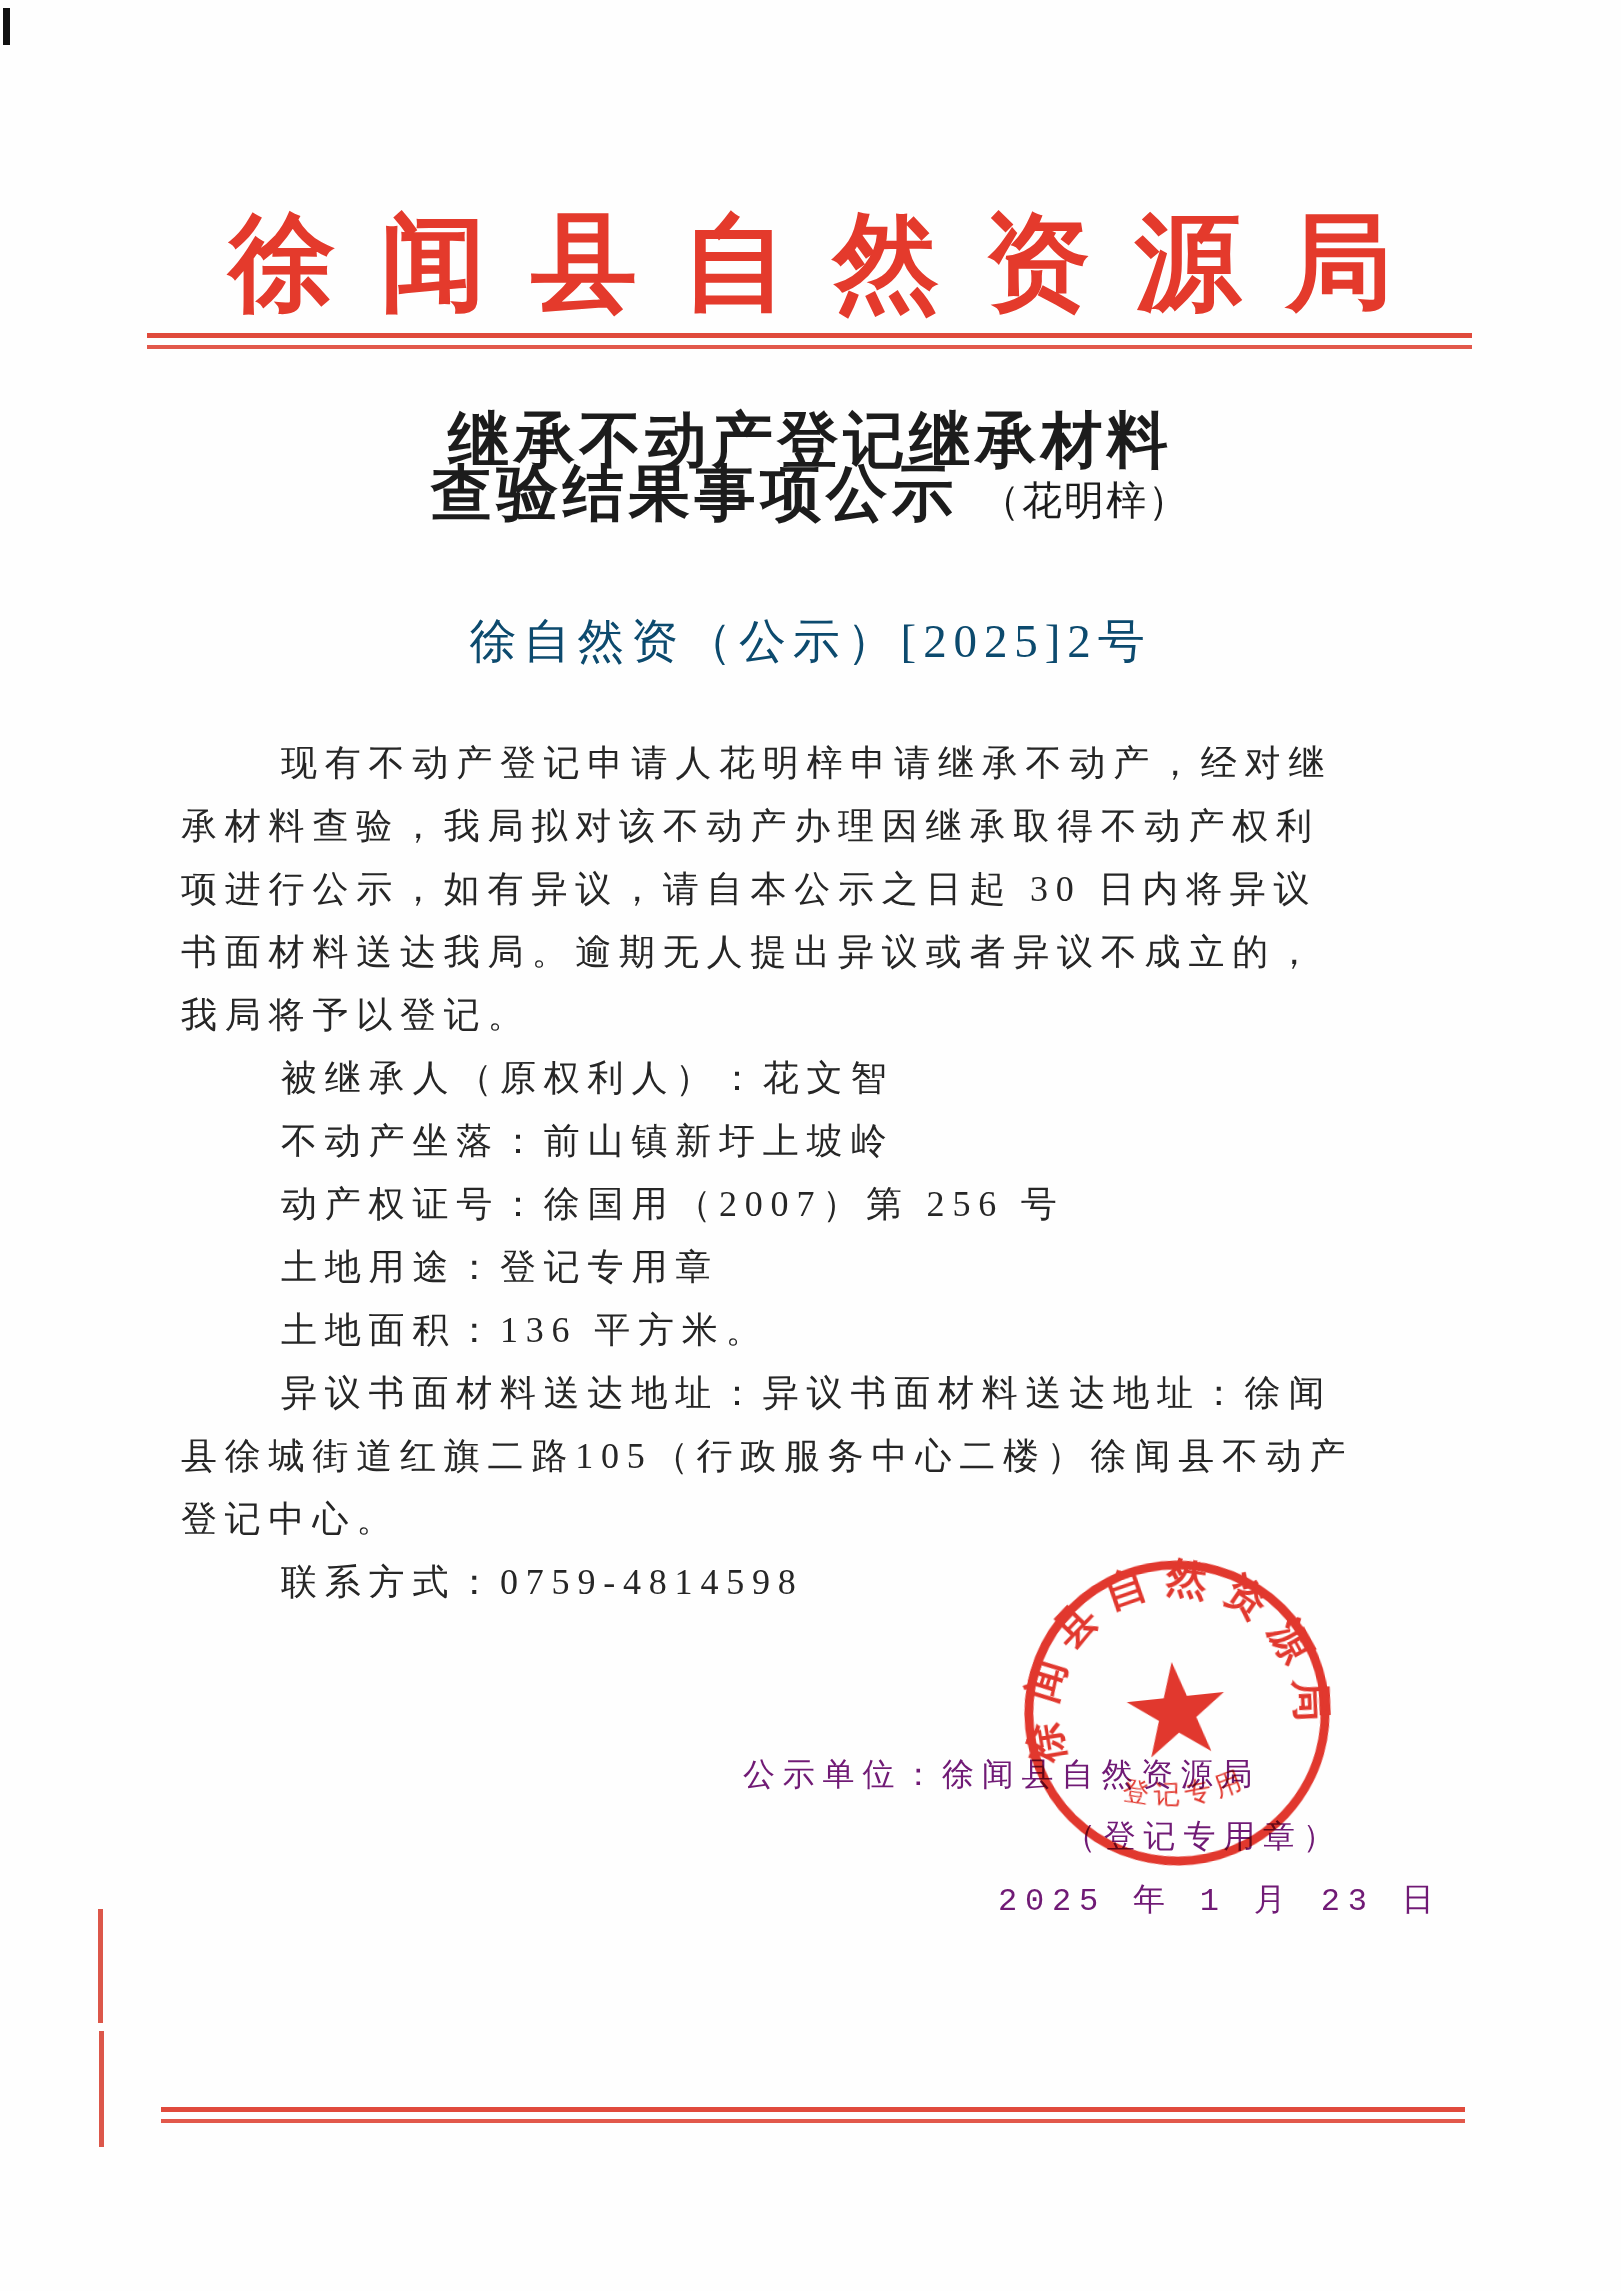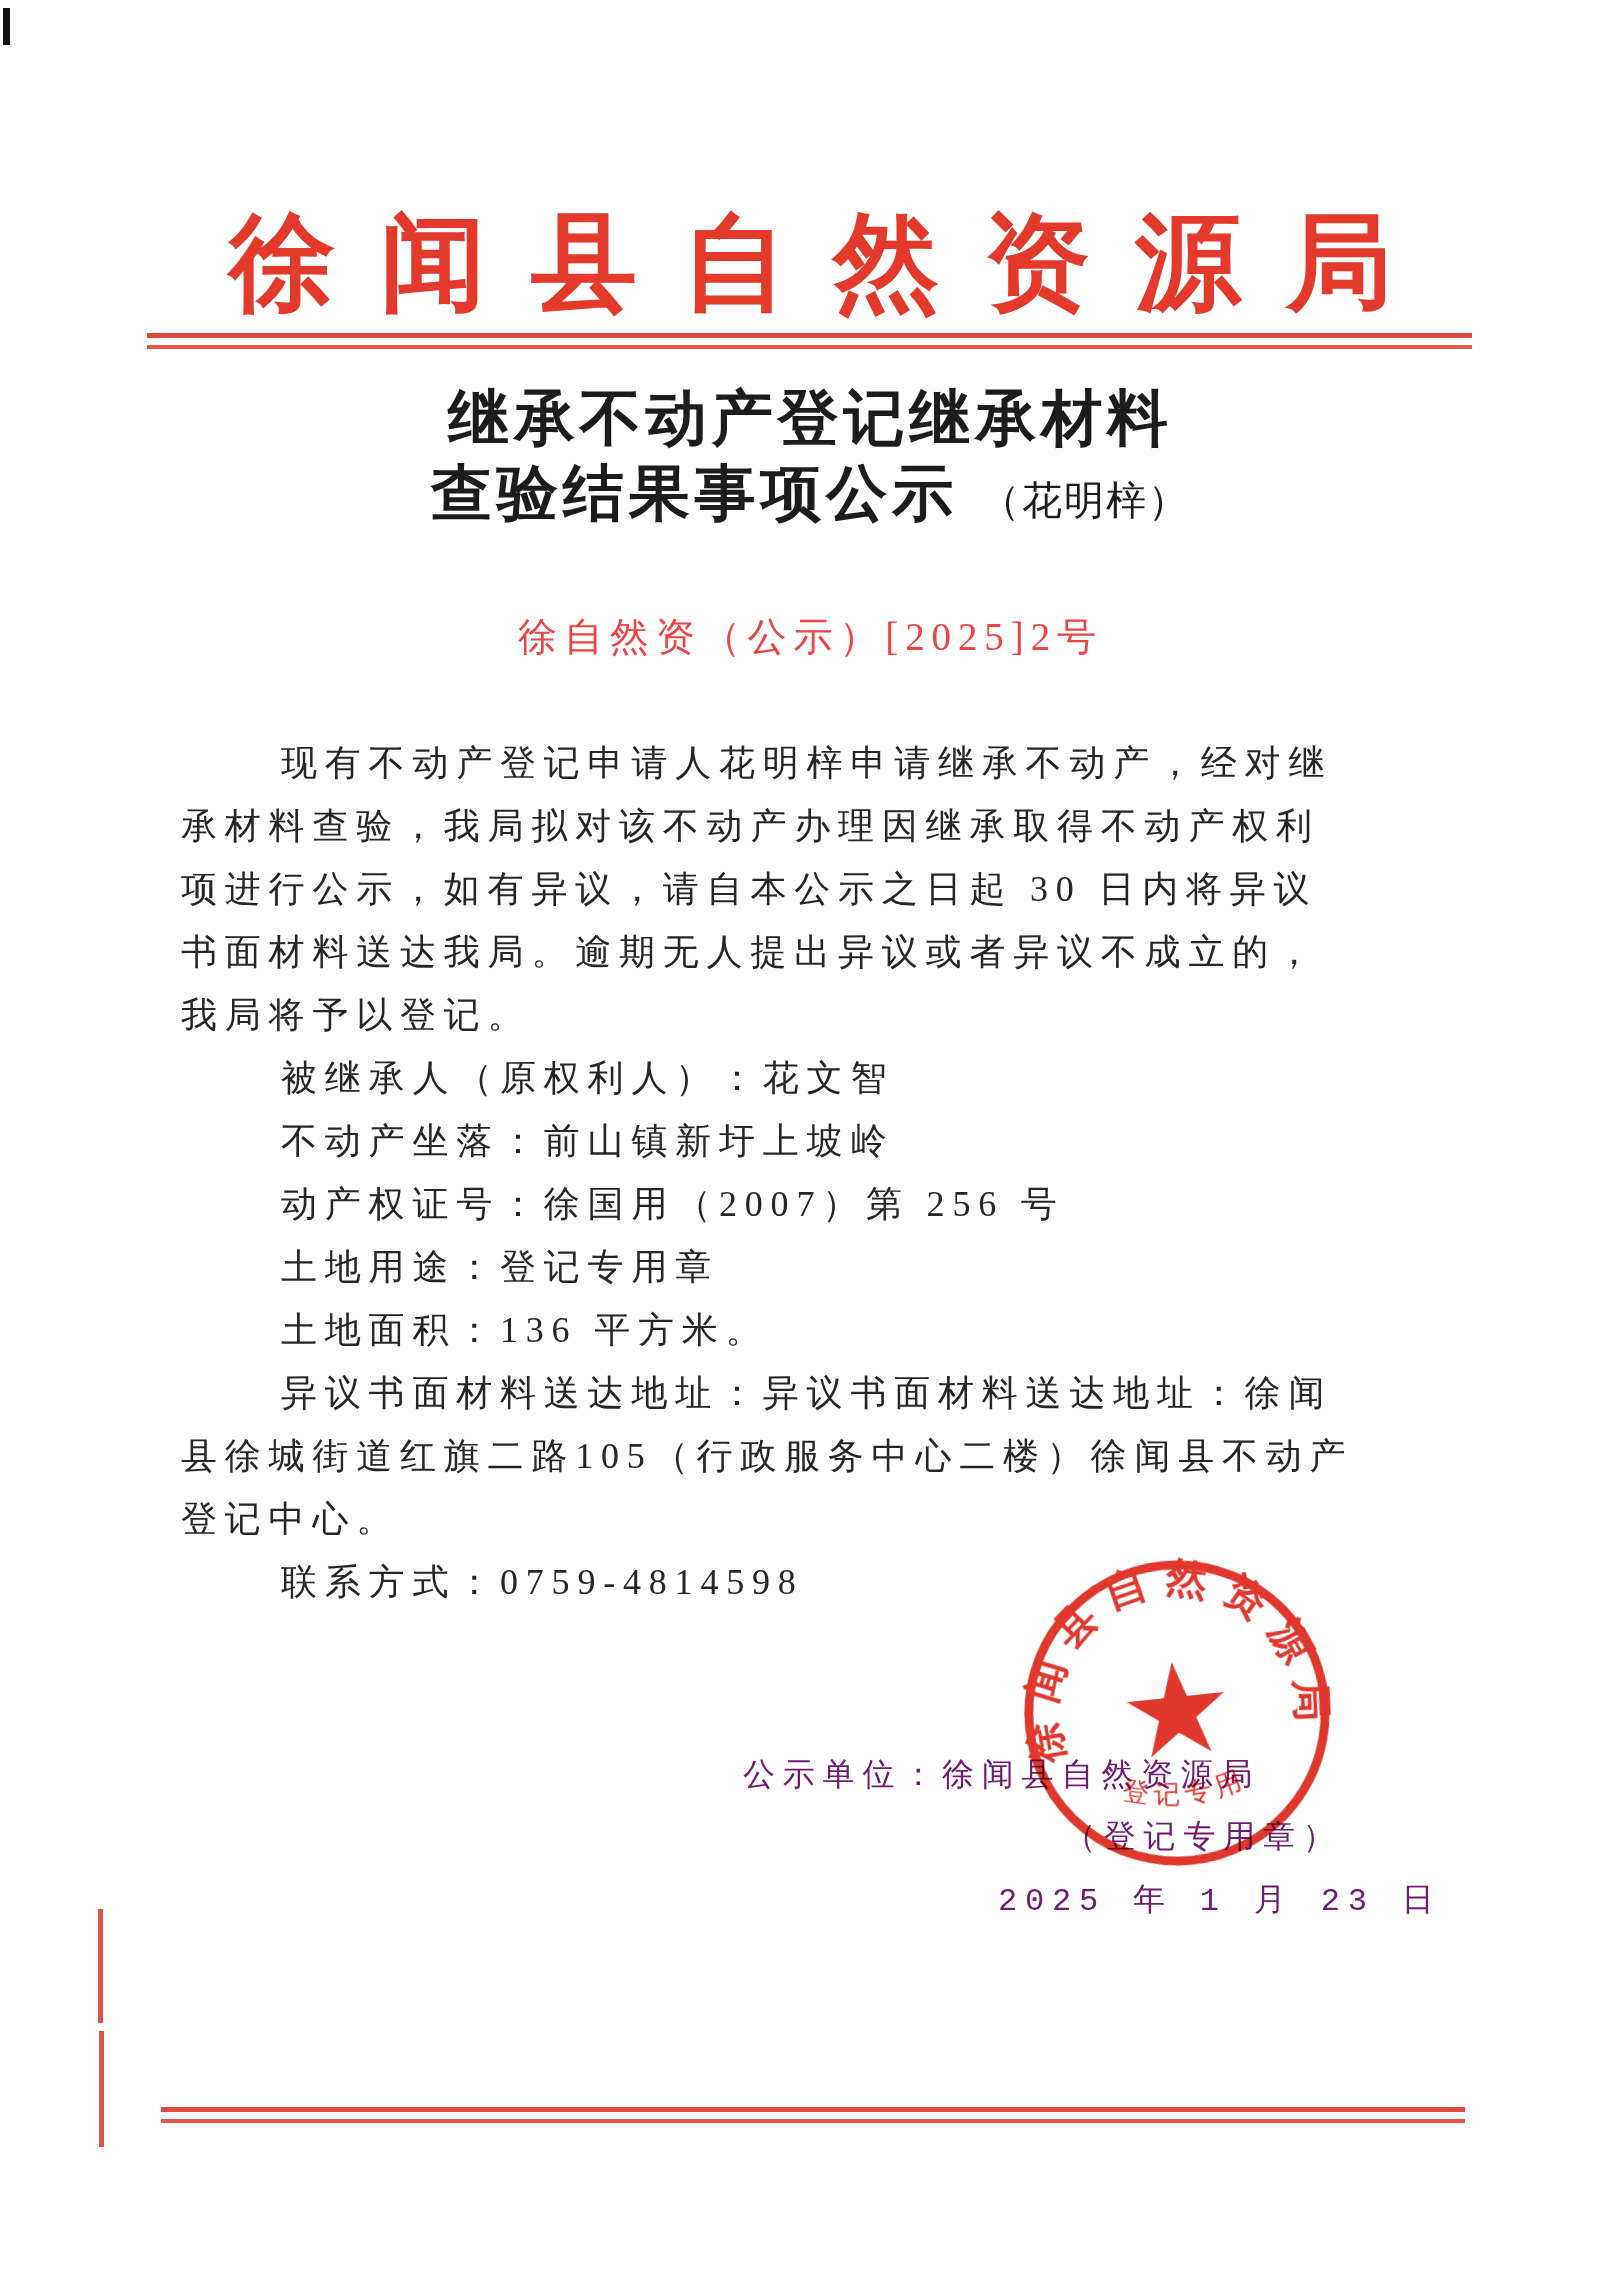--- a/index.html
+++ b/index.html
@@ -34,29 +34,29 @@
   .double-line.top{top:333px;}
   .double-line.bottom{top:2107px;left:161px;width:1304px;}
 
   
   .doc-title{
     position:absolute;left:0;width:100%;text-align:center;
     font-family:"Liberation Sans","DejaVu Sans",sans-serif;
     font-weight:bold;color:#1c1c1c;
     font-size:61px;letter-spacing:4.9px;white-space:nowrap;
   }
-  .doc-title.line1{top:378px;}
+  .doc-title.line1{top:400px;}
   .doc-title.line2{top:453px;}
   .title-suffix{
     font-family:"Liberation Serif","DejaVu Serif",serif;
     font-weight:normal;font-size:40px;letter-spacing:2px;
   }
   .doc-number{
     position:absolute;left:0;top:610px;width:100%;text-align:center;
-    font-size:39px;letter-spacing:6.9px;color:#ef4444;white-space:nowrap;
+    font-size:47px;letter-spacing:6.9px;color:#0c4a6e;white-space:nowrap;
   }
 
   
   .body-text{
     position:absolute;left:181px;top:732px;width:1266px;
     font-size:36px;line-height:63px;letter-spacing:7.8px;
     color:#262626;
   }
   .body-line{white-space:nowrap;}
   .body-line.indent{padding-left:100px;}

